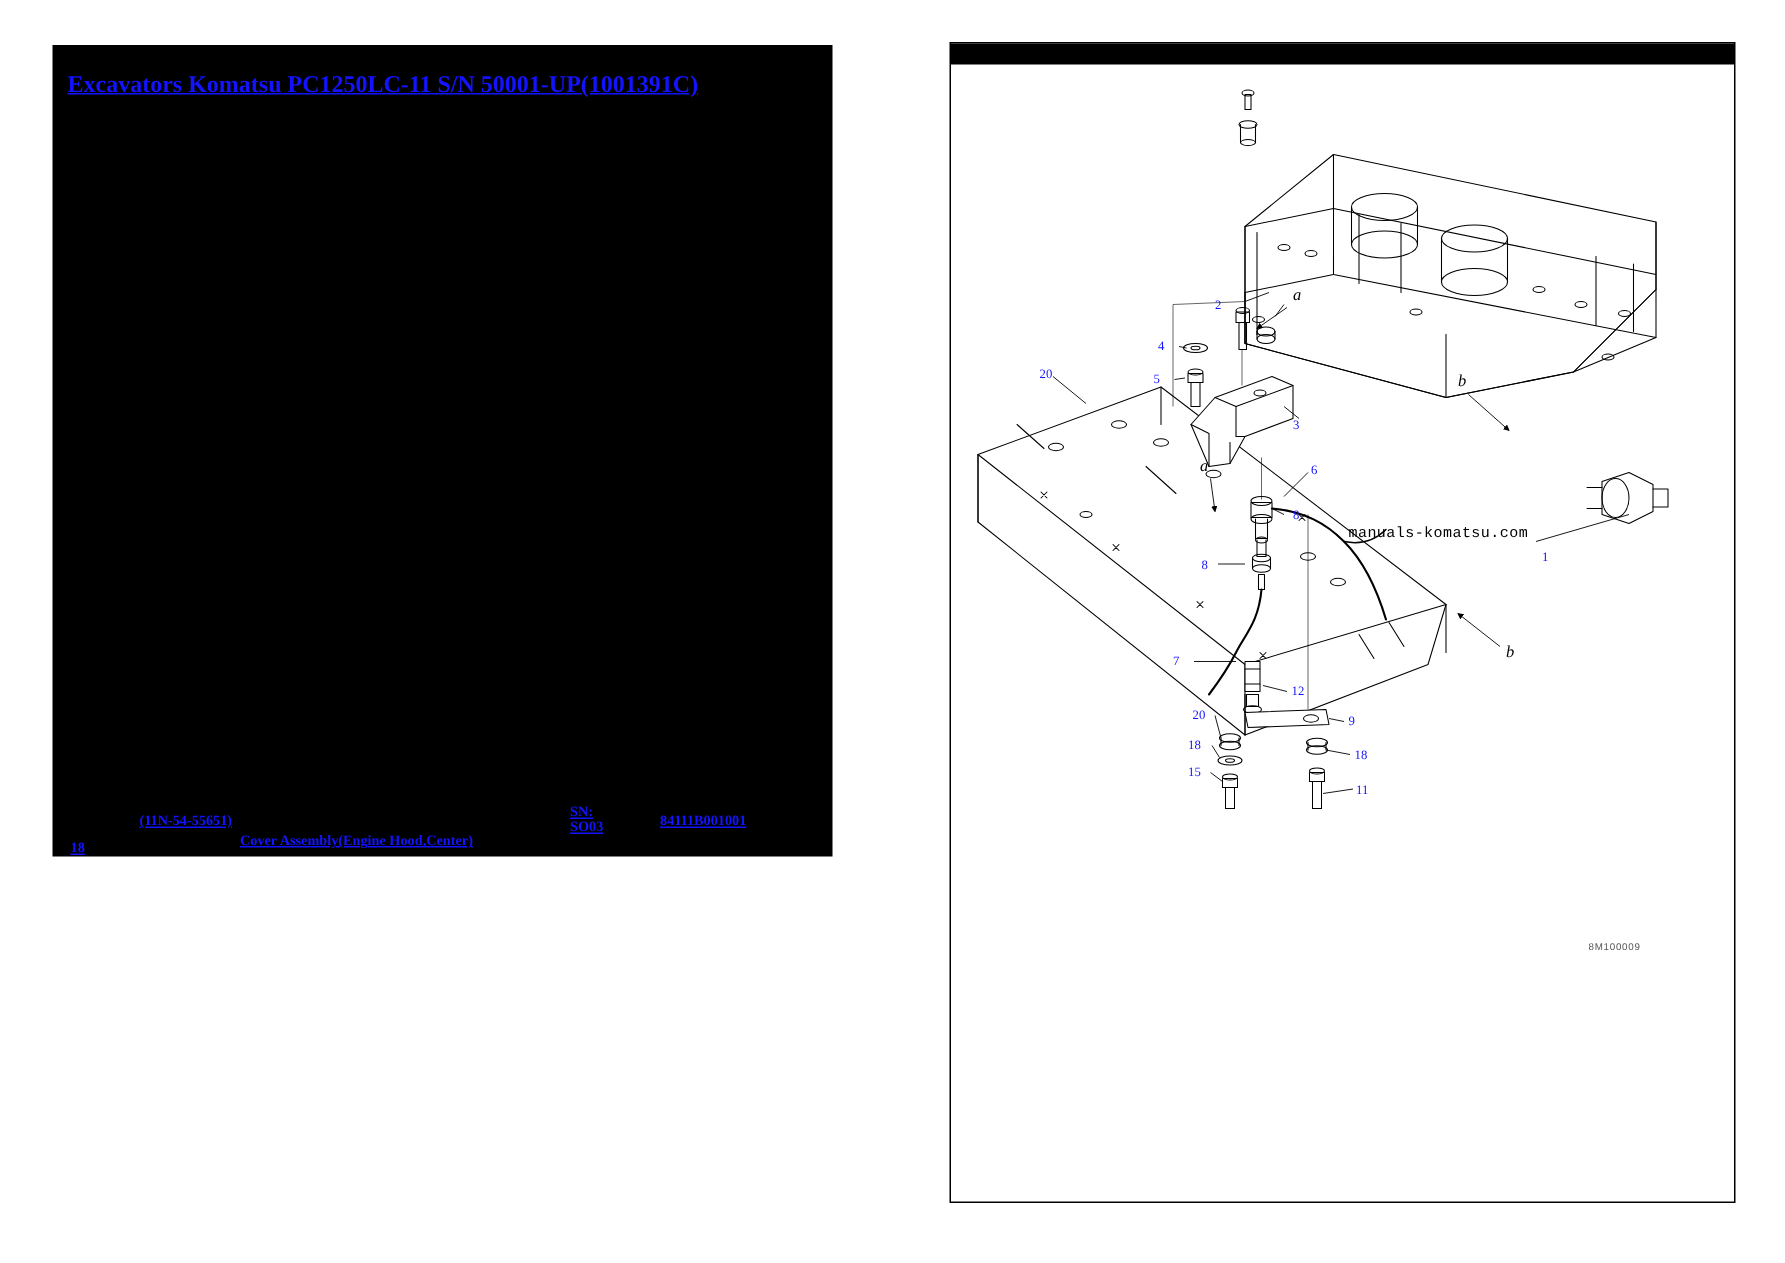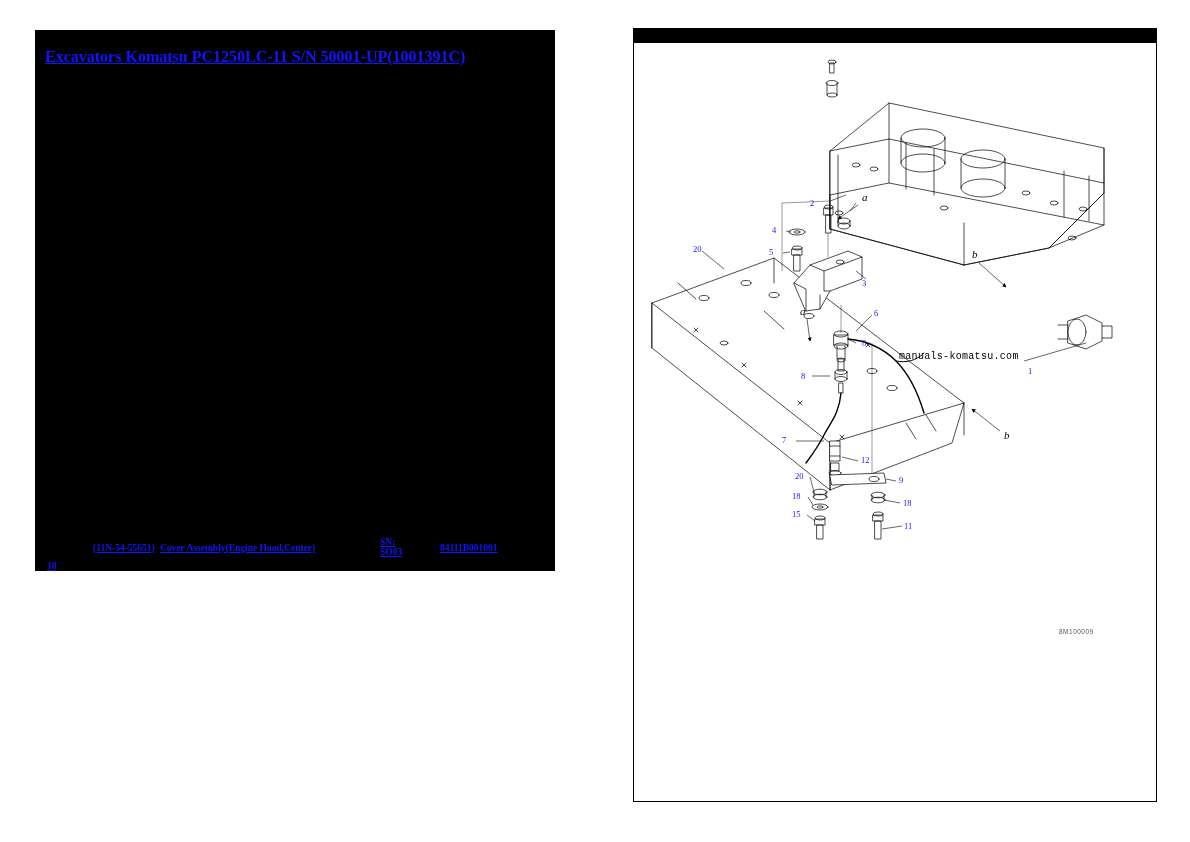--- a/index.html
+++ b/index.html
@@ -10,21 +10,21 @@
     position:absolute;left:35px;top:30px;width:520px;height:541px;background:#000000;
   }
   #left-title{
     position:absolute;left:10px;top:18px;font-size:16px;color:#1313ff;
     text-decoration:underline;white-space:nowrap;letter-spacing:0px;font-weight:bold;
   }
   .footer-row{position:absolute;left:0;bottom:10px;width:100%;height:22px;}
   .f-item{position:absolute;font-size:9.5px;color:#1313ff;text-decoration:underline;white-space:nowrap;font-weight:bold;}
   #f-page{left:12px;top:4px;margin-top:18px;}
   #f-code{left:58px;top:4px;}
-  #f-desc{left:125px;top:4px;}
+  #f-desc{left:125px;top:17px;}
   #f-sn1{left:345px;top:-2px;}
   #f-sn2{left:345px;top:8px;}
   #f-id{left:405px;top:4px;}
 
   
   #right-panel{
     position:absolute;left:633px;top:28px;width:522px;height:772px;
     background:#ffffff;border:1px solid #000000;
   }
   #right-topbar{position:absolute;left:0;top:0;width:100%;height:14px;background:#000000;}

